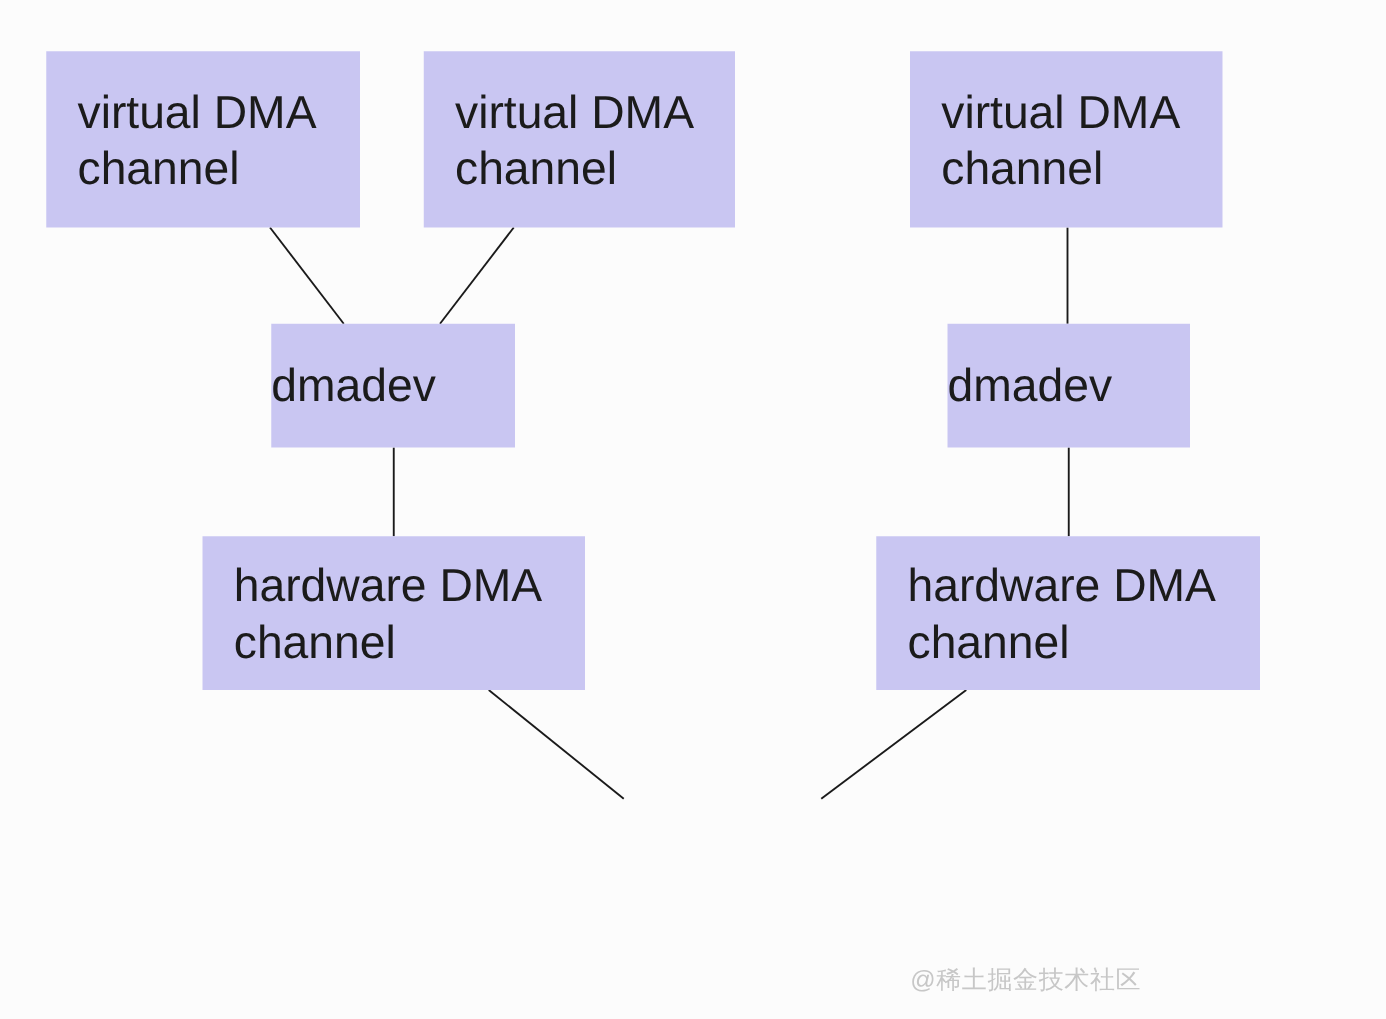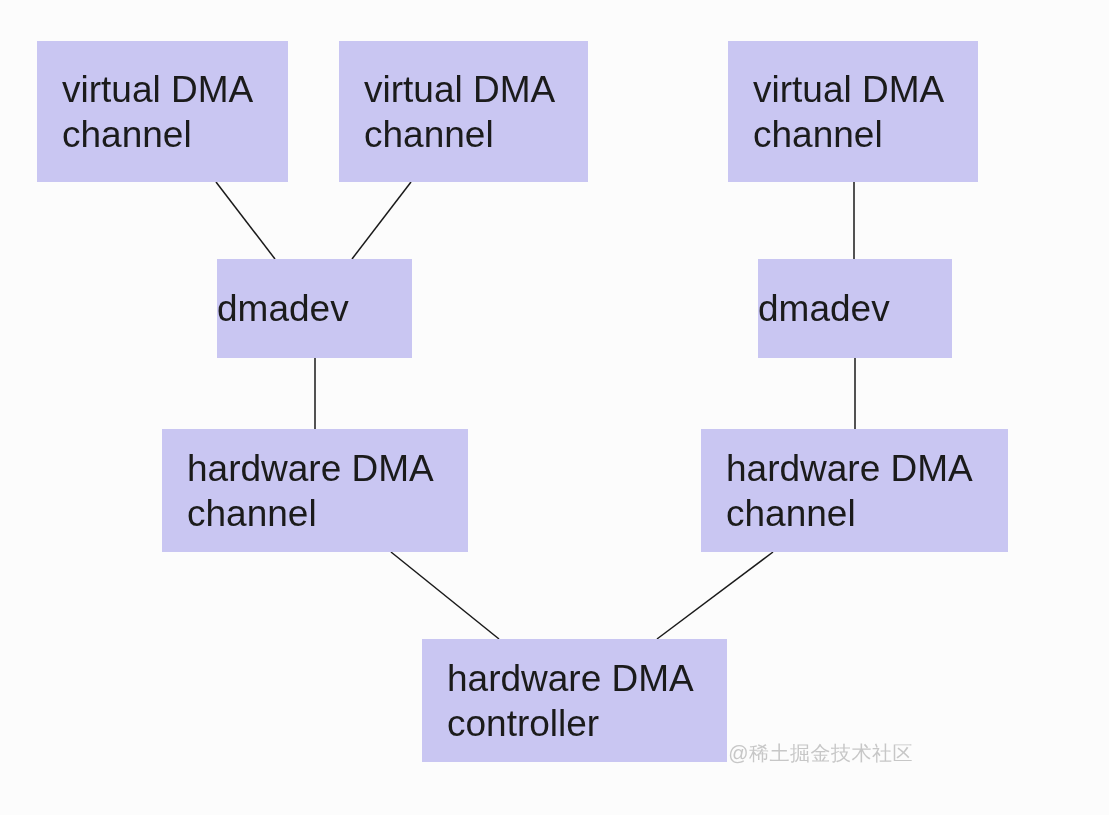--- a/index.html
+++ b/index.html
@@ -58,21 +58,21 @@
   .n-dmadev2 { left: 758px; top: 259px; width: 194px; height: 99px; }
   
   .n-hwchan1 { left: 162px; top: 429px; width: 306px; height: 123px; }
   .n-hwchan2 { left: 701px; top: 429px; width: 307px; height: 123px; }
   
   .n-hwctrl  { left: 422px; top: 639px; width: 305px; height: 123px; }
 
   .watermark {
     position: absolute;
     right: 6px;
-    top: 741px;
+    top: 772px;
     font-size: 20px;
     line-height: 24px;
     color: #c7c7c7;
     letter-spacing: 0.5px;
   }
 </style>
 </head>
 <body>
 
 <div class="stage">
@@ -108,19 +108,16 @@
   </div>
 
   <div class="node align-left n-hwchan1">
     <span>hardware DMA channel</span>
   </div>
 
   <div class="node align-left n-hwchan2">
     <span>hardware DMA channel</span>
   </div>
 
-  <div class="node align-left n-hwctrl">
-    <span>hardware DMA controller</span>
-  </div>
 
   <div class="watermark">@稀土掘金技术社区</div>
 
 </div>
 
 </body></html>

